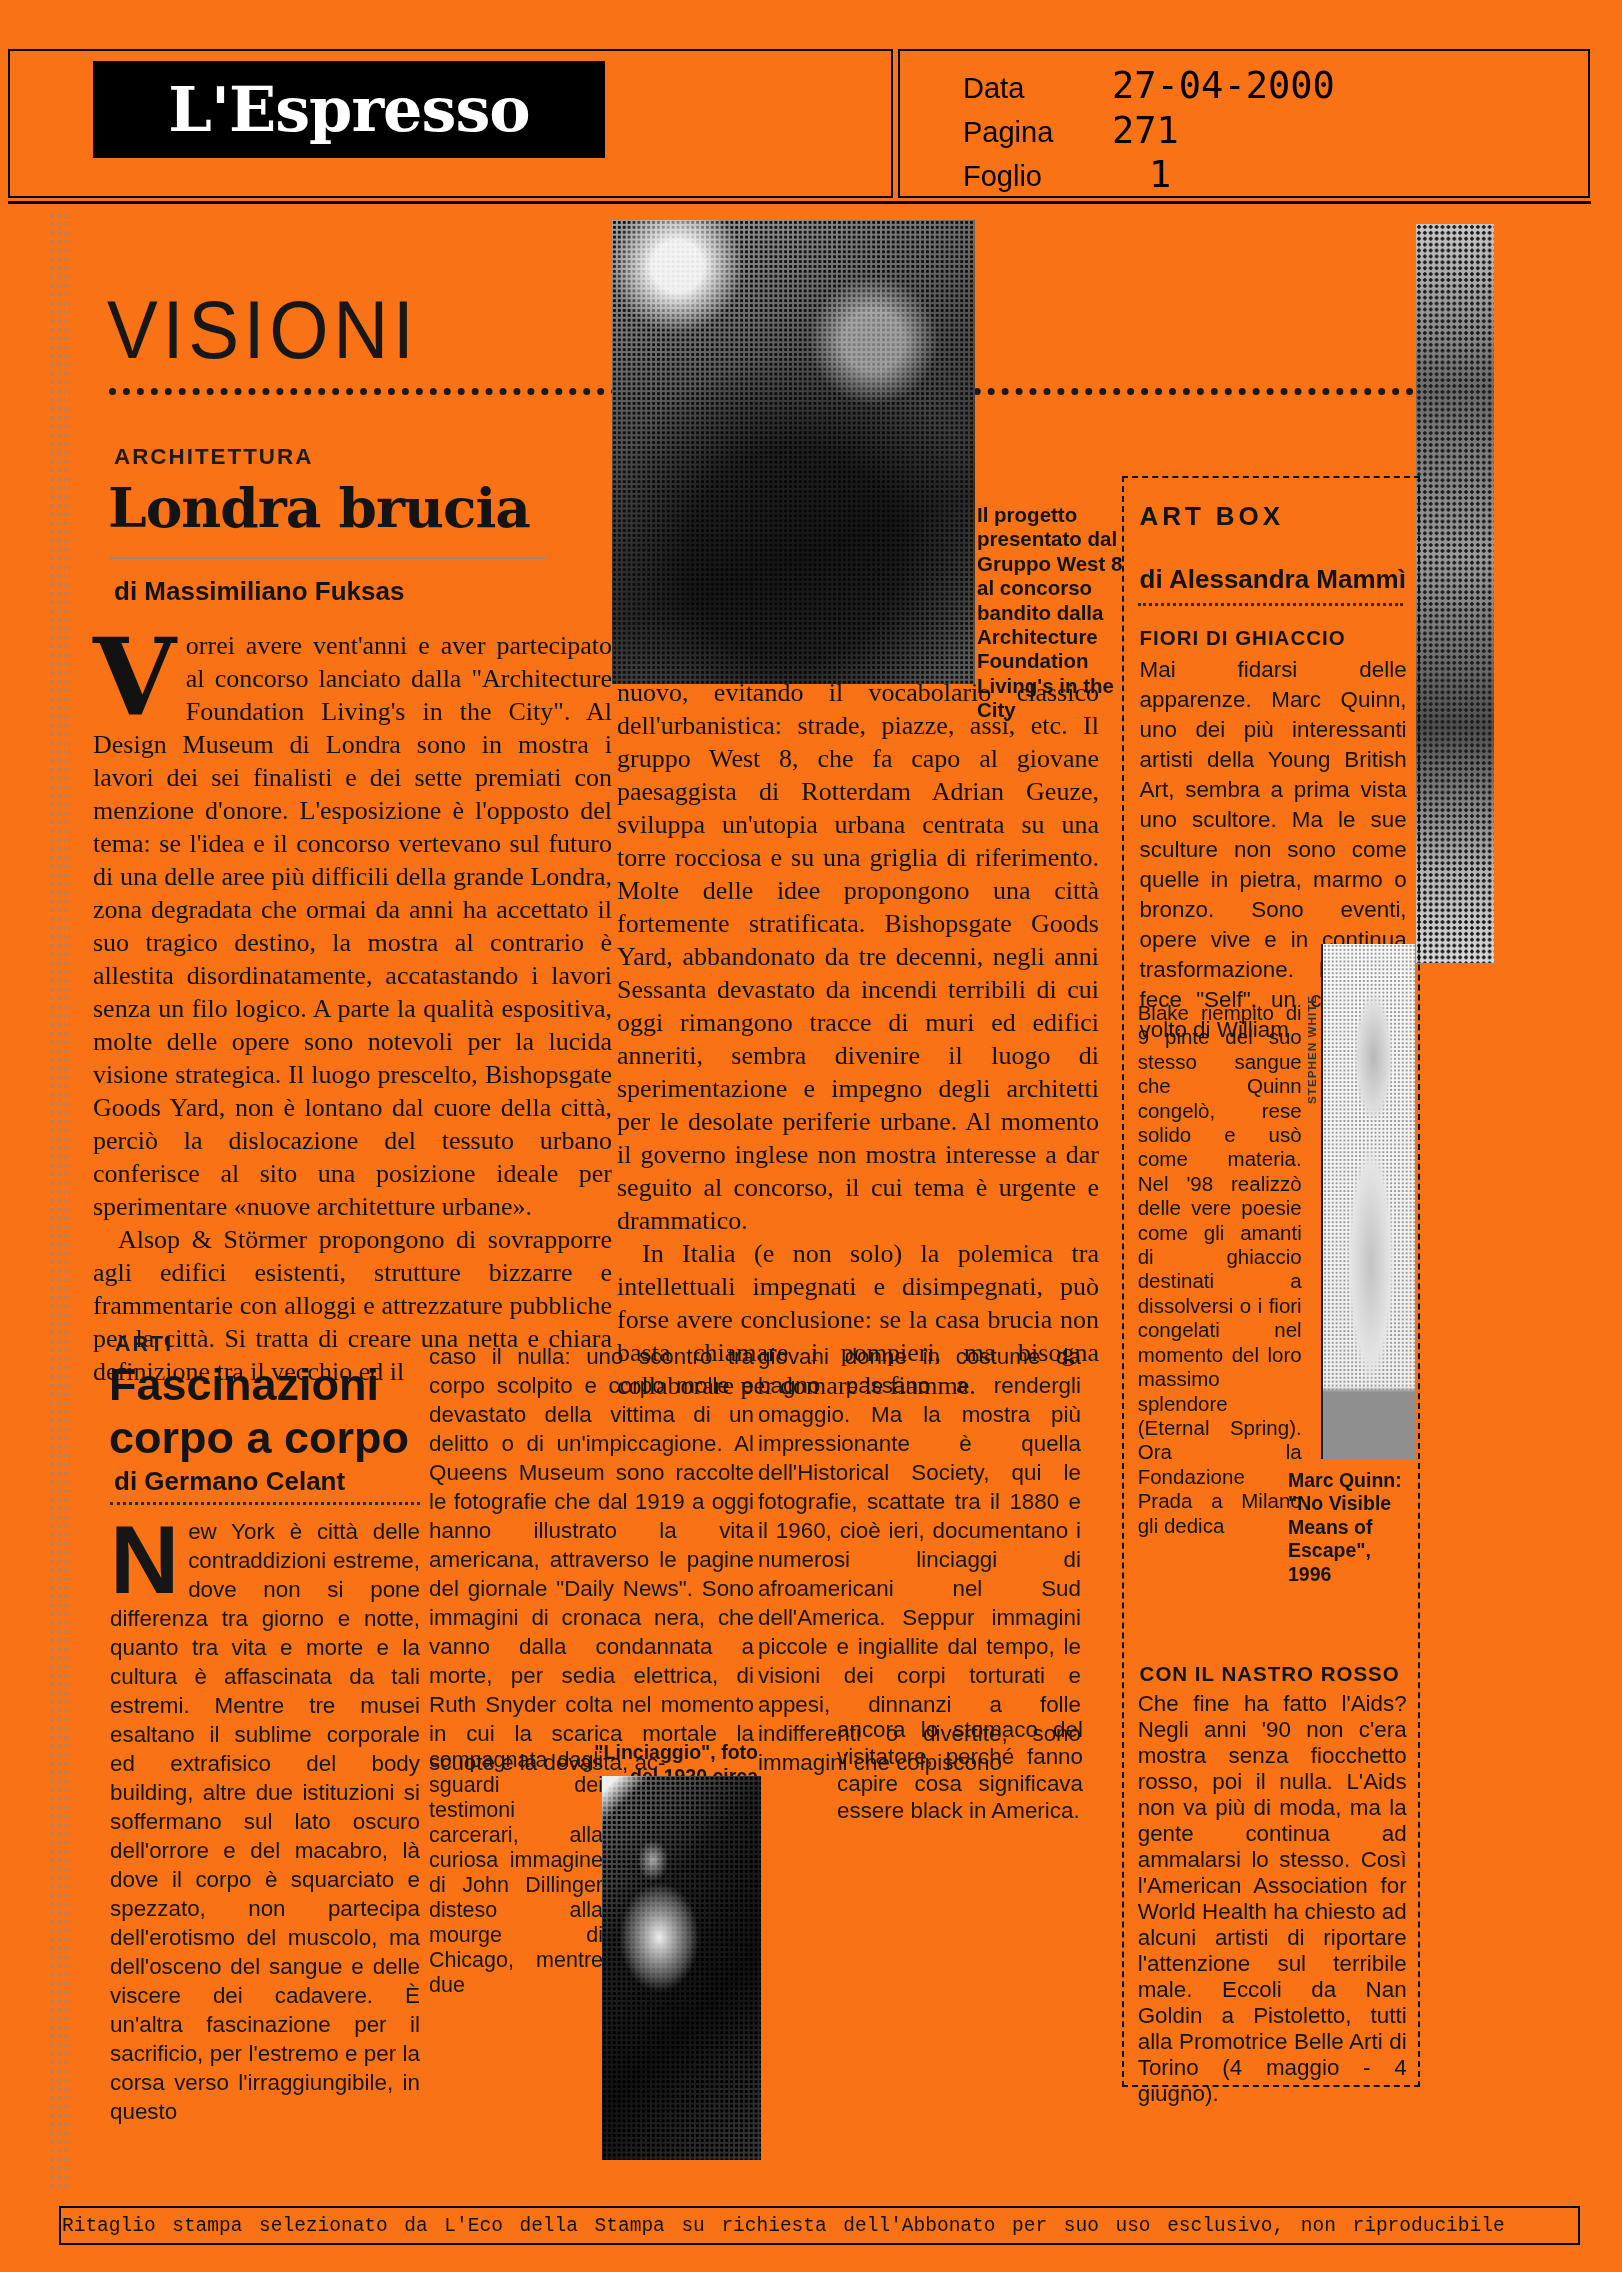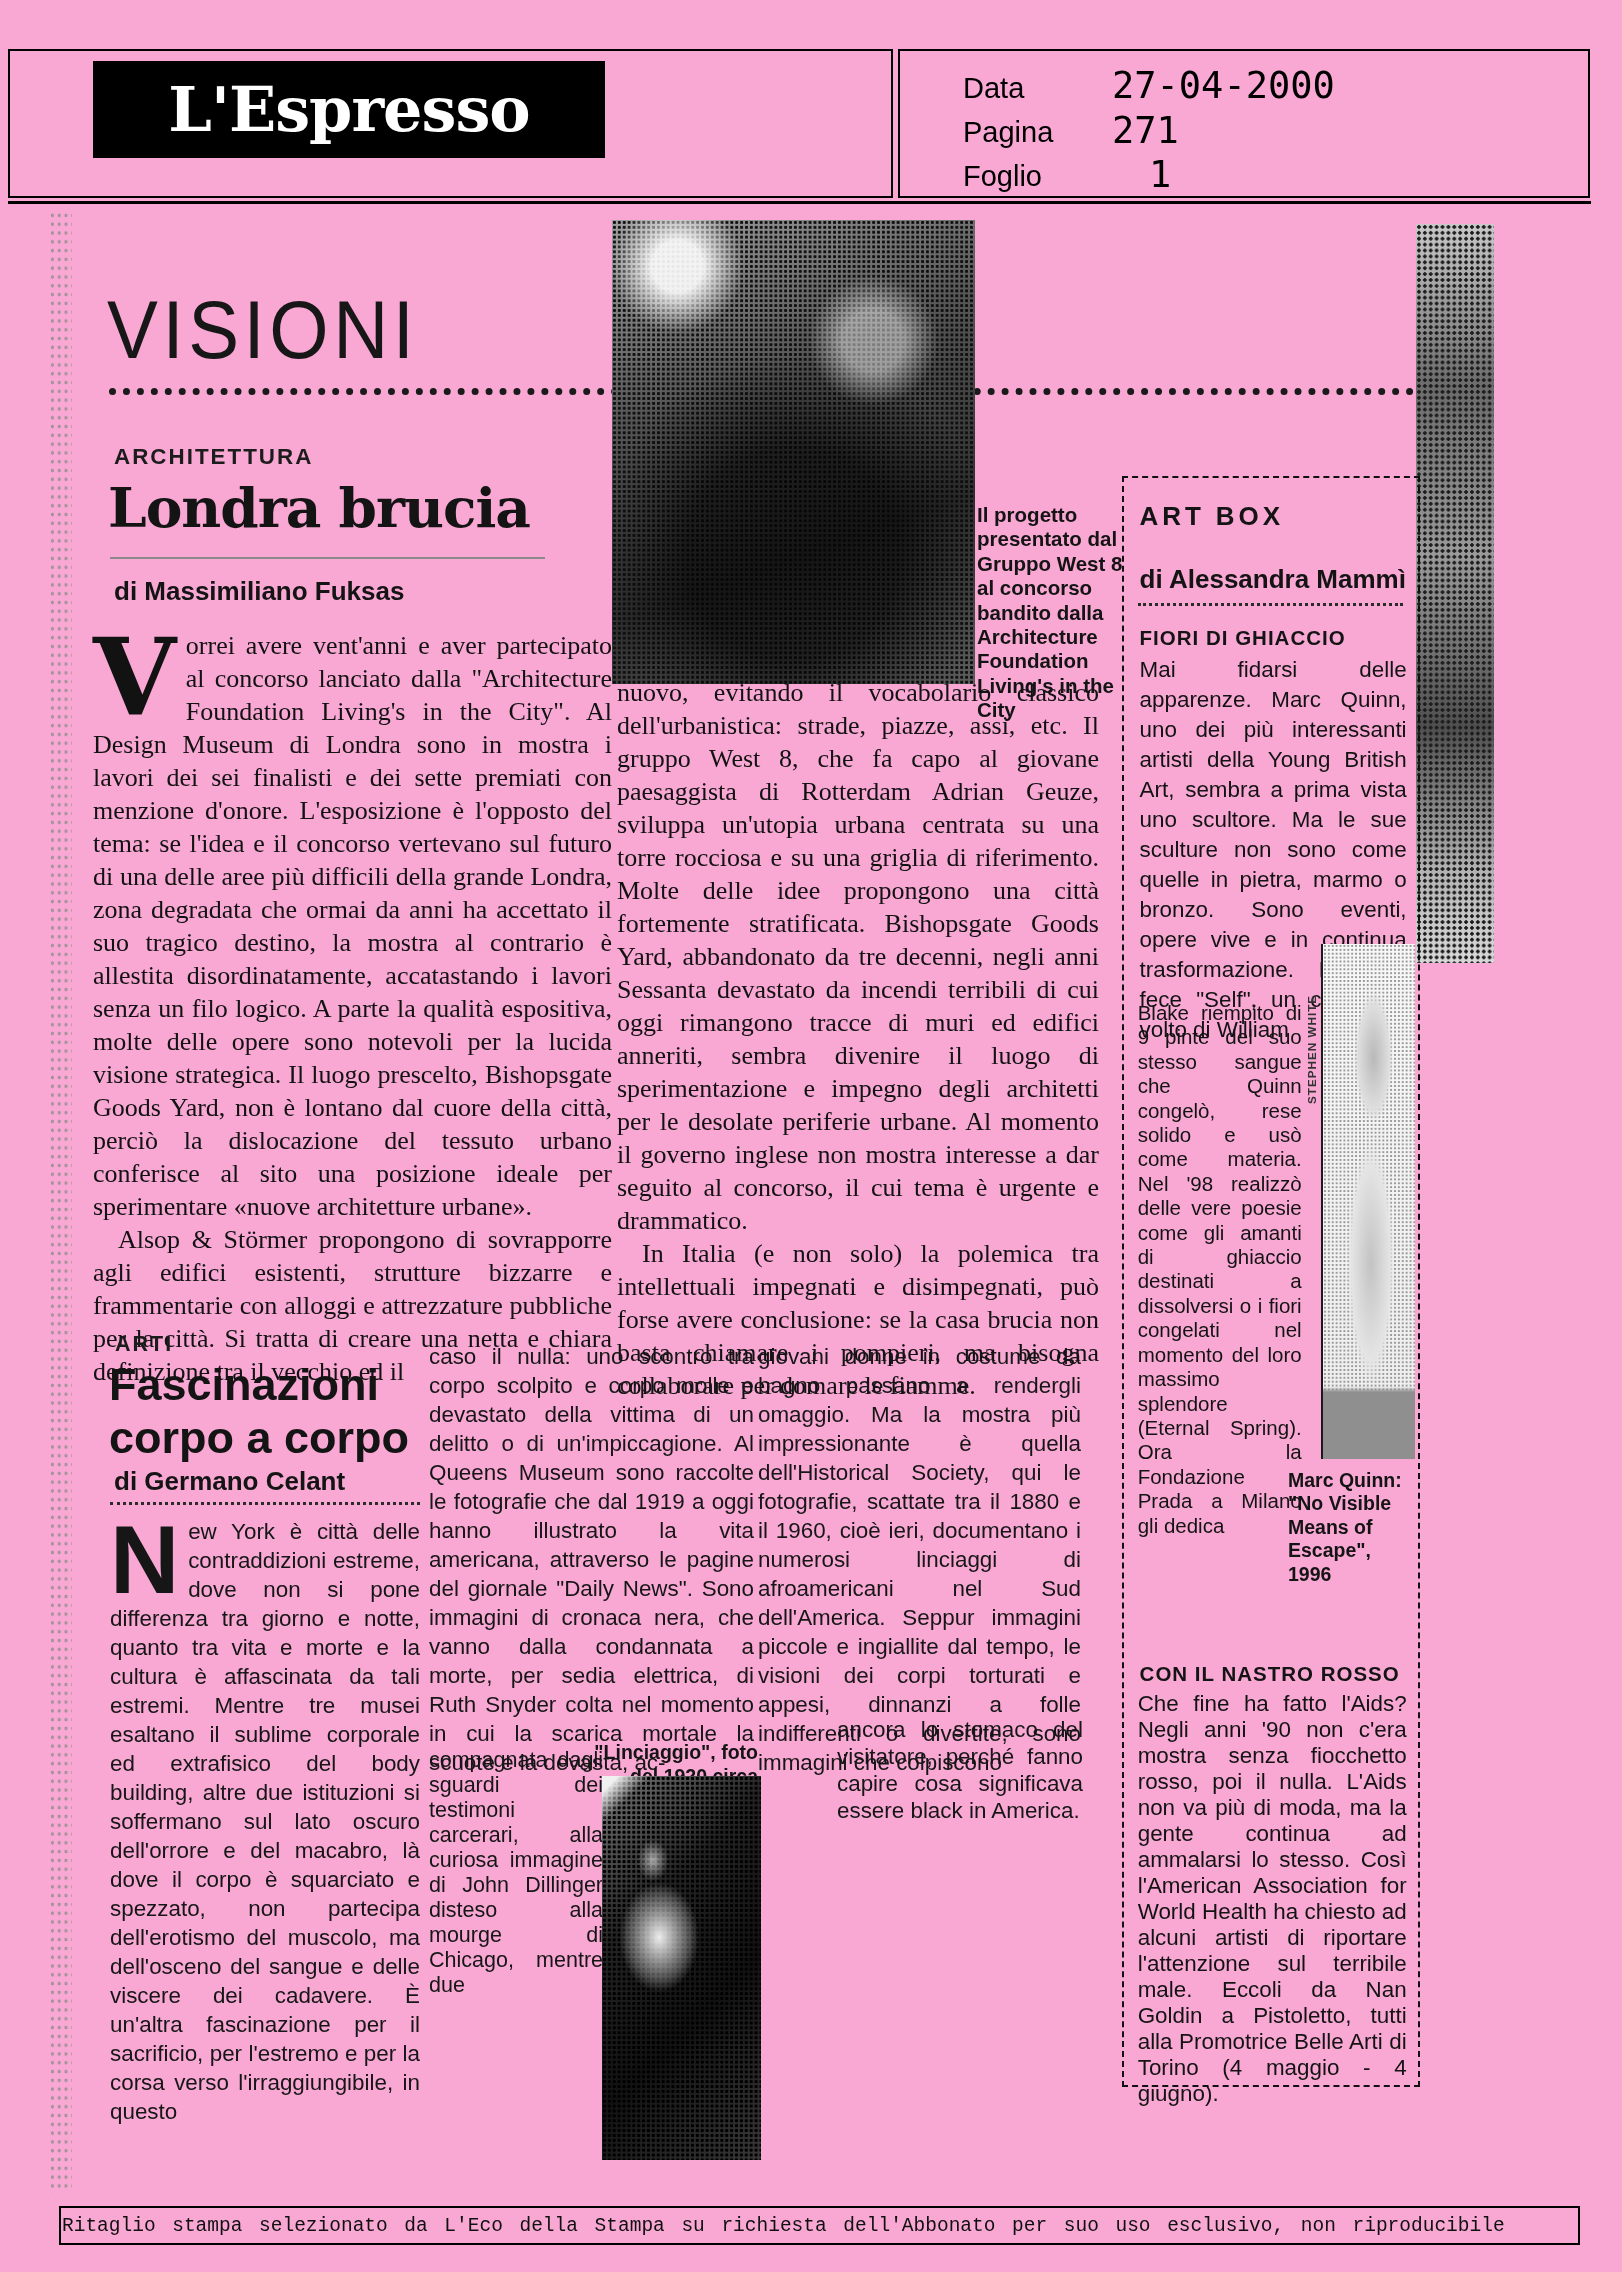--- a/index.html
+++ b/index.html
@@ -1,16 +1,16 @@
 <!DOCTYPE html>
 <html lang="it"><head>
 <meta charset="utf-8">
 <style>
   html,body{margin:0;padding:0;background:#e9e9e9;}
-  #page{position:relative;width:1623px;height:2272px;background:#f9a8d4;color:#141414;
+  #page{position:relative;width:1623px;height:2272px;background:#f97316;color:#141414;
         font-family:"Liberation Sans",sans-serif;overflow:hidden;}
   .abs{position:absolute;}
   .box{box-sizing:border-box;border:2.9px solid #000;}
 
   
   #logo{background:#000;color:#fff;font-family:"DejaVu Serif",serif;font-weight:bold;
         font-size:62px;display:flex;align-items:center;justify-content:center;letter-spacing:-1px;}
   .hlabel{font-size:29px;color:#000;}
   .hvalue{font-family:"DejaVu Sans Mono",monospace;font-size:37px;color:#000;}
 

